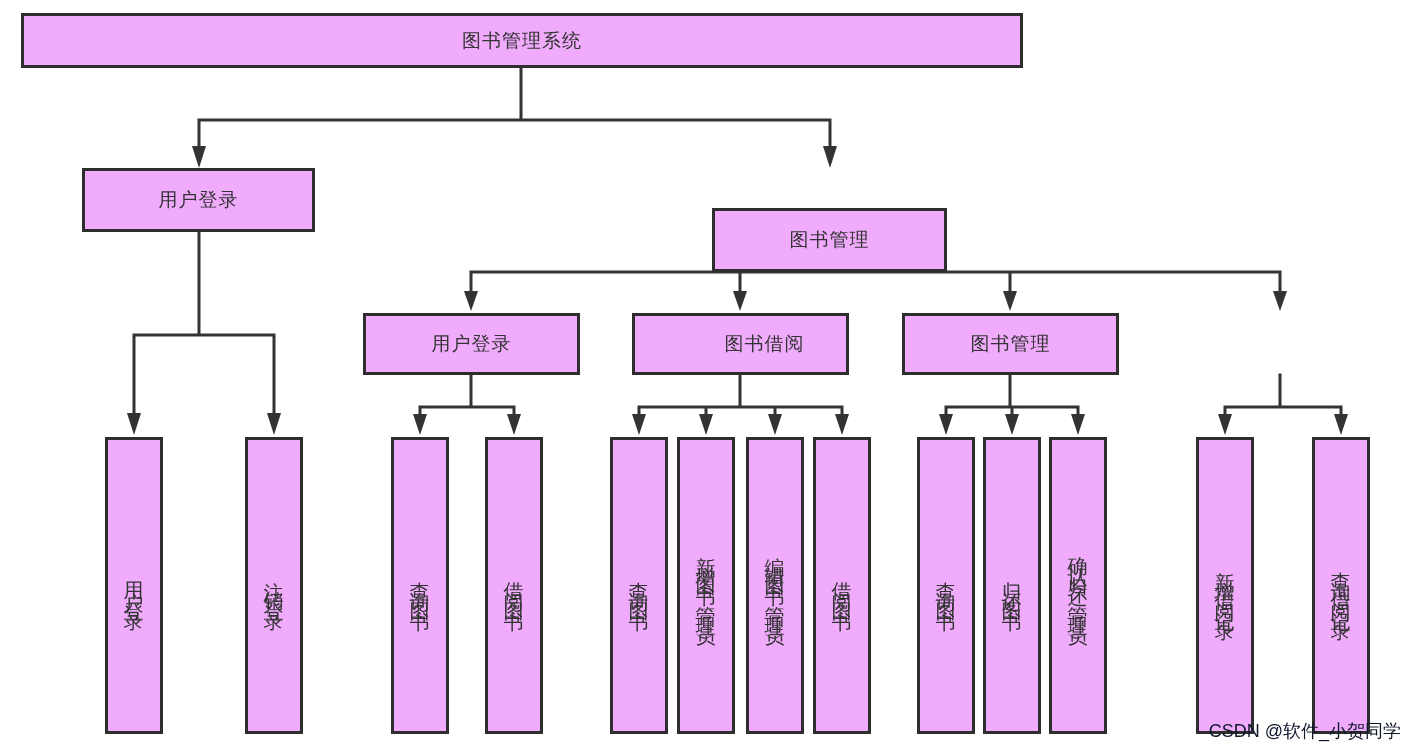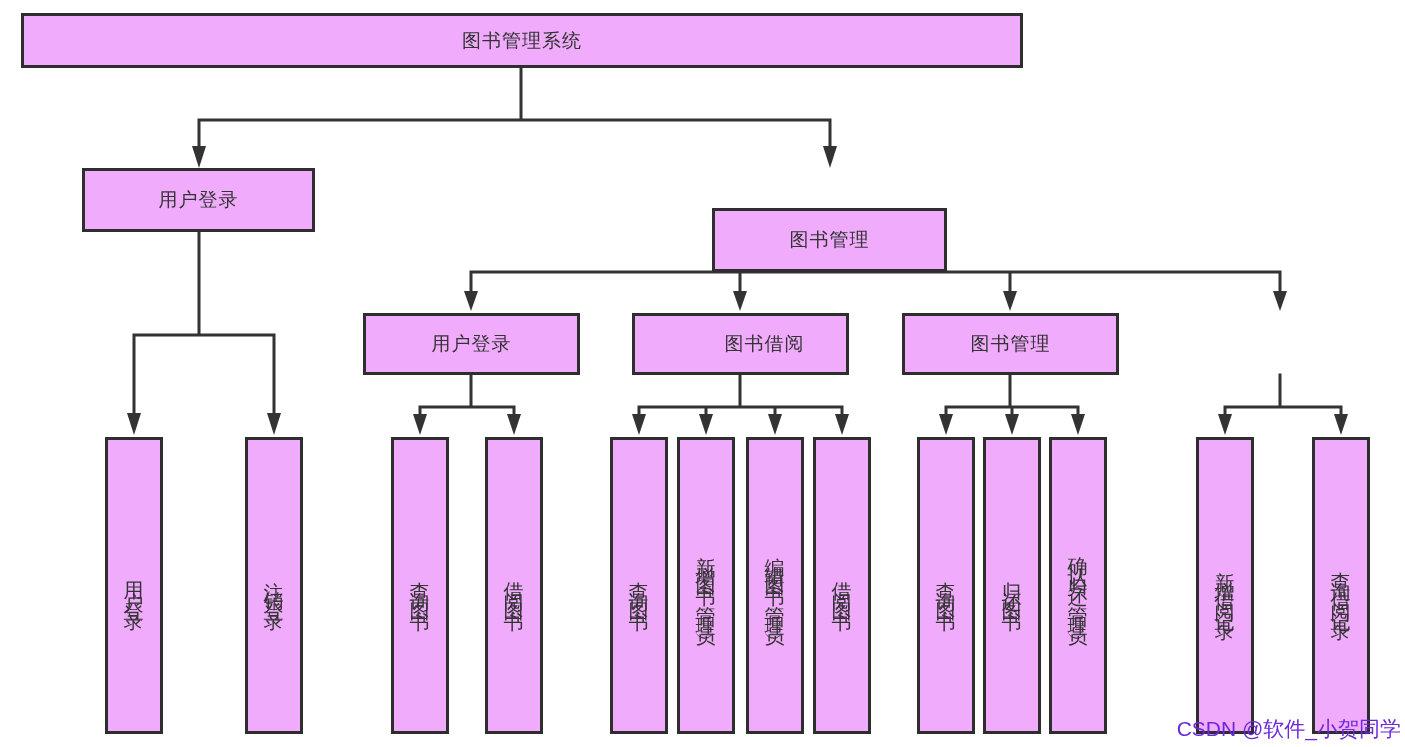--- a/index.html
+++ b/index.html
@@ -42,22 +42,22 @@
     font-size: 20px;
     line-height: 1;
     letter-spacing: 10px;
     color: #333333;
     white-space: nowrap;
   }
   .watermark {
     position: absolute;
     right: 4px;
     bottom: 4px;
-    font-size: 21px;
-    color: #6d28d9;
+    font-size: 18px;
+    color: #0f172a;
     white-space: nowrap;
   }
 </style>
 </head>
 <body>
 
 <div class="stage">
 
   <svg class="connectors" width="1405" height="747" viewBox="0 0 1405 747" xmlns="http://www.w3.org/2000/svg">
     <g stroke="#333333" stroke-width="3" fill="none" stroke-linecap="square">

